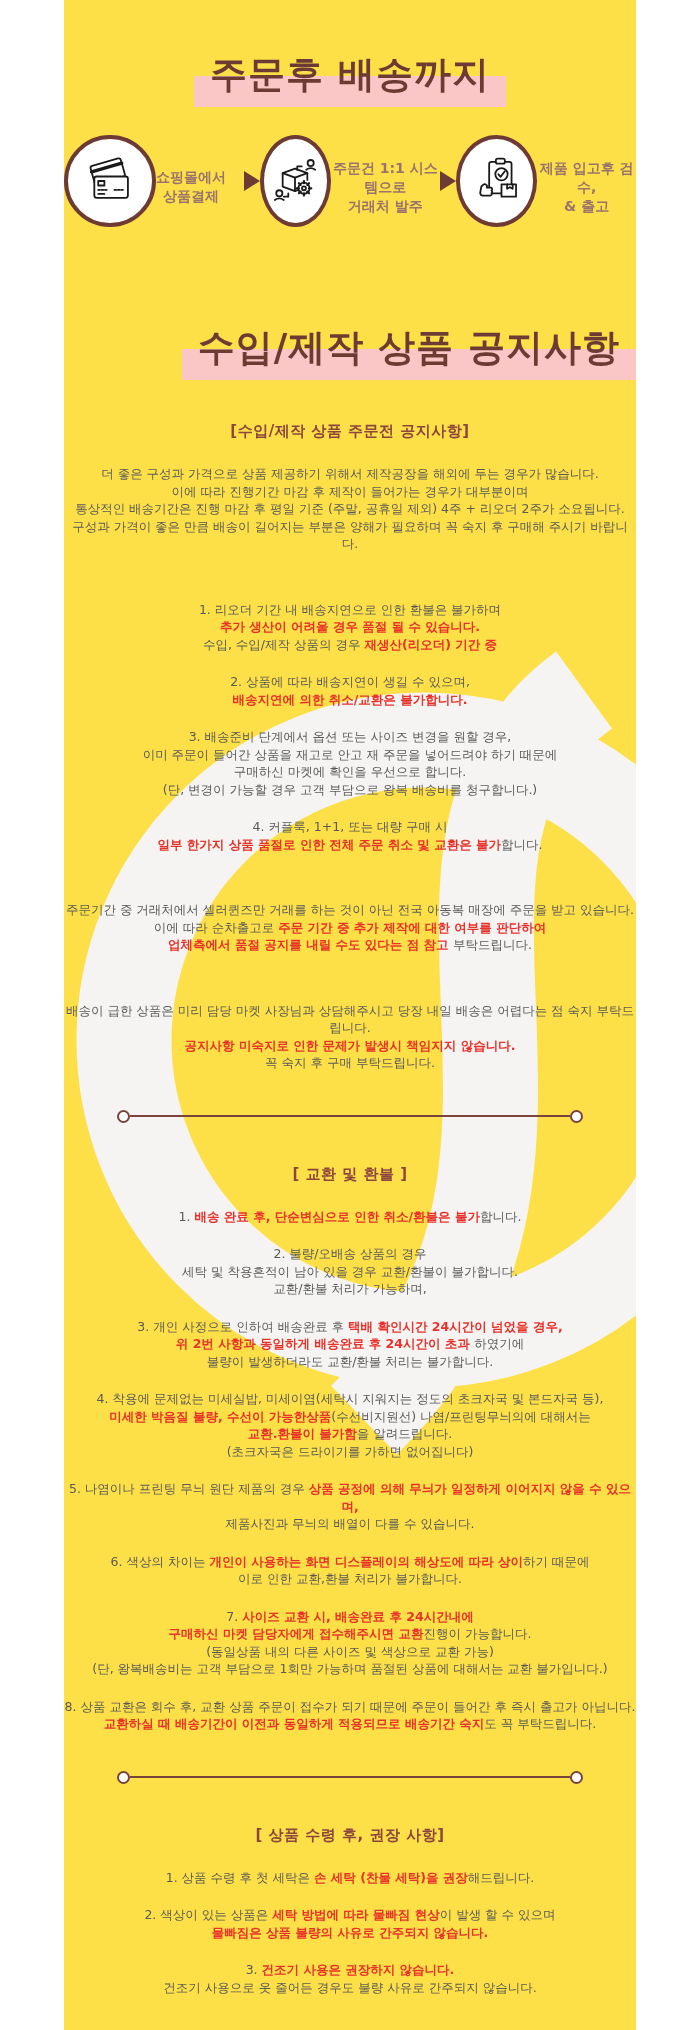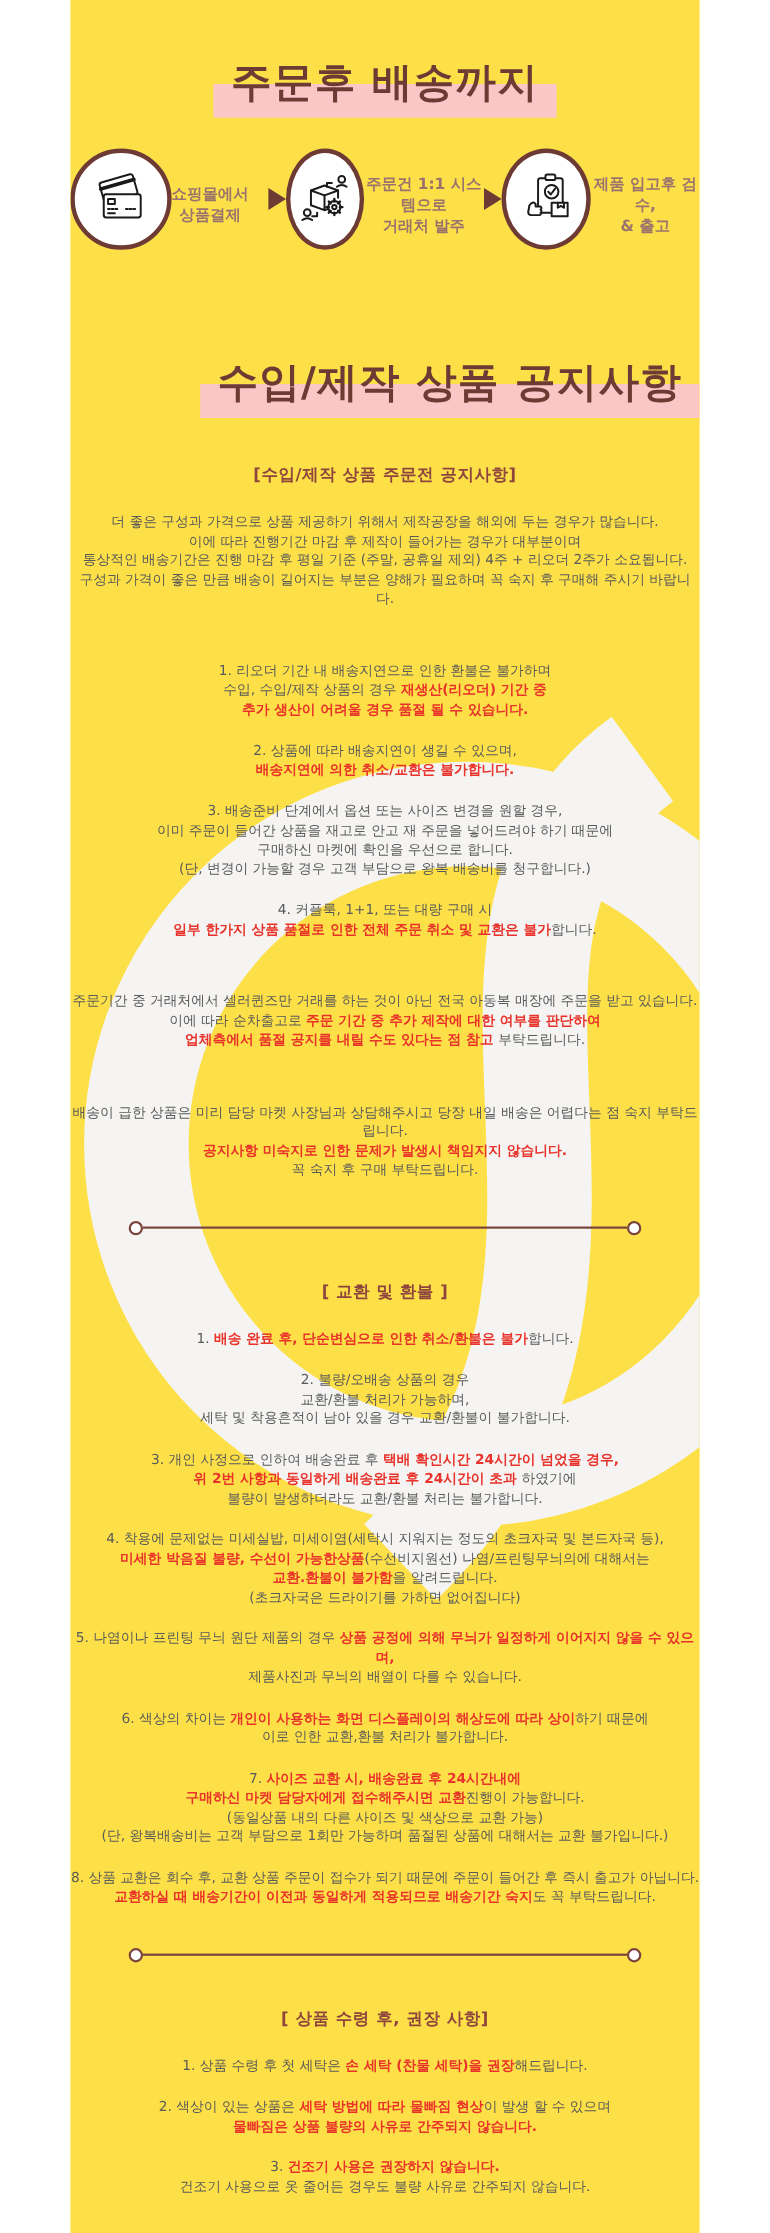--- a/index.html
+++ b/index.html
@@ -147,22 +147,22 @@
         <section>
           <h2 class="sec-h">[수입/제작 상품 주문전 공지사항]</h2>
           <div class="block">
             <p class="line"><span>더 좋은 구성과 가격으로 상품 제공하기 위해서 제작공장을 해외에 두는 경우가 많습니다.</span></p>
             <p class="line"><span>이에 따라 진행기간 마감 후 제작이 들어가는 경우가 대부분이며</span></p>
             <p class="line"><span>통상적인 배송기간은 진행 마감 후 평일 기준 (주말, 공휴일 제외) 4주 + 리오더 2주가 소요됩니다.</span></p>
             <p class="line"><span>구성과 가격이 좋은 만큼 배송이 길어지는 부분은 양해가 필요하며 꼭 숙지 후 구매해 주시기 바랍니다.</span></p>
           </div>
           <div class="block gap-lg">
             <p class="line"><span>1. 리오더 기간 내 배송지연으로 인한 환불은 불가하며</span></p>
+            <p class="line"><span class="r">추가 생산이 어려울 경우 품절 될 수 있습니다.</span></p>
             <p class="line"><span>수입, 수입/제작 상품의 경우 </span><span class="r">재생산(리오더) 기간 중</span></p>
-            <p class="line"><span class="r">추가 생산이 어려울 경우 품절 될 수 있습니다.</span></p>
           </div>
           <div class="block">
             <p class="line"><span>2. 상품에 따라 배송지연이 생길 수 있으며,</span></p>
             <p class="line"><span class="r">배송지연에 의한 취소/교환은 불가합니다.</span></p>
           </div>
           <div class="block">
             <p class="line"><span>3. 배송준비 단계에서 옵션 또는 사이즈 변경을 원할 경우,</span></p>
             <p class="line"><span>이미 주문이 들어간 상품을 재고로 안고 재 주문을 넣어드려야 하기 때문에</span></p>
             <p class="line"><span>구매하신 마켓에 확인을 우선으로 합니다.</span></p>
             <p class="line"><span>(단, 변경이 가능할 경우 고객 부담으로 왕복 배송비를 청구합니다.)</span></p>
@@ -185,22 +185,22 @@
         <div class="divider">
           <div class="bar"></div>
         </div>
         <section>
           <h2 class="sec-h">[ 교환 및 환불 ]</h2>
           <div class="block">
             <p class="line"><span>1. </span><span class="r">배송 완료 후, 단순변심으로 인한 취소/환불은 불가</span><span>합니다.</span></p>
           </div>
           <div class="block">
             <p class="line"><span>2. 불량/오배송 상품의 경우</span></p>
+            <p class="line"><span>세탁 및 착용흔적이 남아 있을 경우 교환/환불이 불가합니다.</span></p>
             <p class="line"><span>교환/환불 처리가 가능하며,</span></p>
-            <p class="line"><span>세탁 및 착용흔적이 남아 있을 경우 교환/환불이 불가합니다.</span></p>
           </div>
           <div class="block">
             <p class="line"><span>3. 개인 사정으로 인하여 배송완료 후 </span><span class="r">택배 확인시간 24시간이 넘었을 경우,</span></p>
             <p class="line"><span class="r">위 2번 사항과 동일하게 배송완료 후 24시간이 초과 </span><span>하였기에</span></p>
             <p class="line"><span>불량이 발생하더라도 교환/환불 처리는 불가합니다.</span></p>
           </div>
           <div class="block">
             <p class="line"><span>4. 착용에 문제없는 미세실밥, 미세이염(세탁시 지워지는 정도의 초크자국 및 본드자국 등),</span></p>
             <p class="line"><span class="r">미세한 박음질 불량, 수선이 가능한상품</span><span>(수선비지원선) 나염/프린팅무늬의에 대해서는</span></p>
             <p class="line"><span class="r">교환.환불이 불가함</span><span>을 알려드립니다.</span></p>

